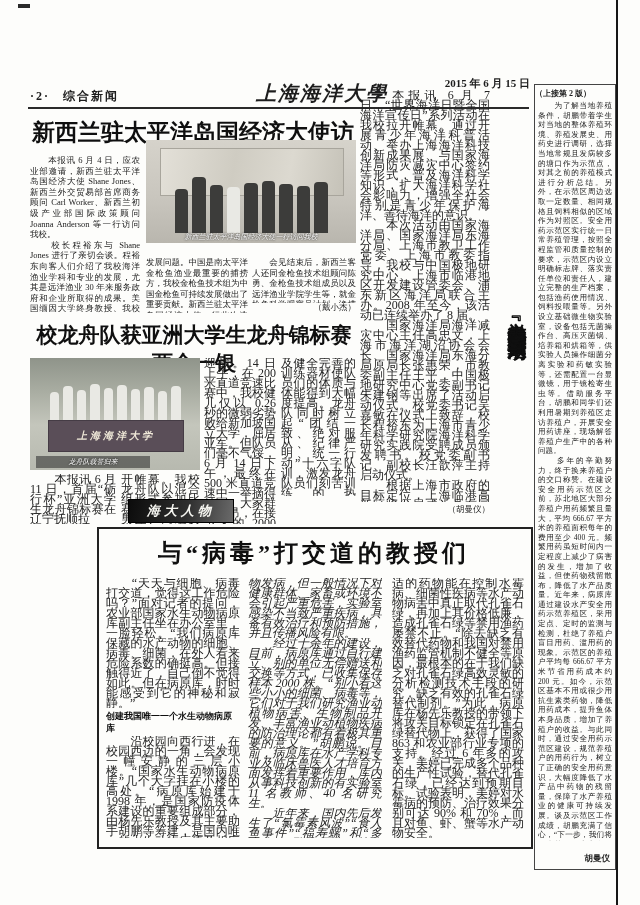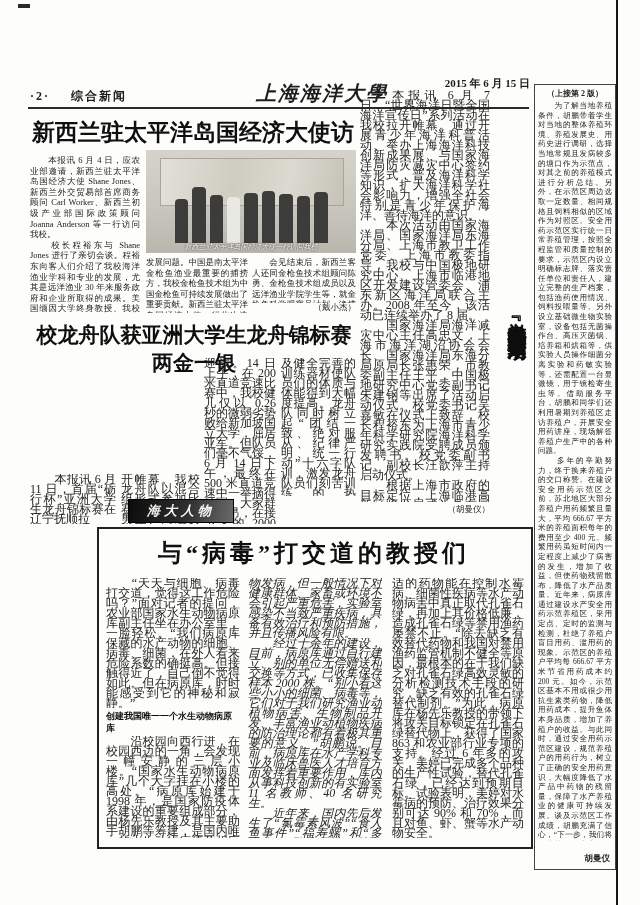--- a/index.html
+++ b/index.html
@@ -24,33 +24,33 @@
 </head>
 <body>
 
 <div class="page">
 
   <div class="abs rule" style="left:18px;top:4px;width:12px;height:4px;"></div>
   <div class="abs" style="left:616px;top:0;width:2px;height:905px;background:#161616;"></div>
 
   <div class="abs" style="left:30px;top:88px;font-size:12px;font-weight:700;letter-spacing:2px;">
     <span>·2·</span>
-    <span style="margin-left:16px;">综合新闻</span>
+    <span style="margin-left:8px;">综合新闻</span>
   </div>
   <div class="abs" style="left:222px;top:80px;width:200px;font-size:20px;font-weight:700;font-style:italic;letter-spacing:2px;text-align:center;">上海海洋大學</div>
   <div class="abs" style="left:420px;top:76px;width:110px;font-size:11px;font-weight:700;text-align:right;">2015 年 6 月 15 日</div>
   <div class="abs rule" style="left:28px;top:107px;width:501px;height:2px;"></div>
 
   <div class="abs headline" style="left:30px;top:118px;width:326px;font-size:23px;line-height:30px;">新西兰驻太平洋岛国经济大使访问我校</div>
 
   <div class="abs body-text" style="left:30px;top:155px;width:110px;height:158px;">　　本报讯 6 月 4 日，应农业部邀请，新西兰驻太平洋岛国经济大使 Shane Jones、新西兰外交贸易部首席商务顾问 Carl Worker、新西兰初级产业部国际政策顾问 Joanna Anderson 等一行访问我校。
 　　校长程裕东与 Shane Jones 进行了亲切会谈。程裕东向客人们介绍了我校海洋渔业学科和专业的发展，尤其是远洋渔业 30 年来服务政府和企业所取得的成果。美国缅因大学终身教授、我校特聘教授陈勇，海洋科学学院金枪鱼技术组成员戴小杰参加了会见。
 　　新西兰驻太平洋岛国经济大使一行此次访问的目的是关注南太平洋长鳍金枪鱼的长期可持续</div>
 
-  <div class="abs photo" style="left:146px;top:150px;width:210px;height:103px;background:linear-gradient(#d6d3cb 0%,#c9c6be 55%,#b9b6ae 100%);">
+  <div class="abs photo" style="left:146px;top:140px;width:210px;height:103px;background:linear-gradient(#d6d3cb 0%,#c9c6be 55%,#b9b6ae 100%);">
     <div class="abs" style="left:14px;top:8px;width:182px;height:46px;background:linear-gradient(100deg,#e3e0d8 0%,#cfccc2 40%,#dcd9d0 70%,#c5c2b8 100%);border:1px solid #a8a59c;"></div>
     <div class="figrow abs" style="left:4px;bottom:10px;width:202px;">
       <span class="fig" style="width:13px;height:44px;"></span>
         <span class="fig" style="width:14px;height:56px;"></span>
         <span class="fig" style="width:13px;height:48px;"></span>
         <span class="fig light" style="width:13px;height:46px;"></span>
         <span class="fig" style="width:14px;height:50px;"></span>
         <span class="fig" style="width:13px;height:52px;"></span>
         <span class="fig" style="width:14px;height:49px;"></span>
         <span class="fig" style="width:13px;height:47px;"></span>
@@ -58,20 +58,38 @@
     </div>
     <div class="caption abs" style="left:20px;bottom:1px;width:170px;">新西兰驻太平洋岛国经济大使一行访问我校</div>
   </div>
 
   <div class="abs body-text" style="left:146px;top:257px;width:102px;height:56px;">发展问题。中国是南太平洋金枪鱼渔业最重要的捕捞方，我校金枪鱼技术组为中国金枪鱼可持续发展做出了重要贡献。新西兰驻太平洋岛国经济大使一行此次造访，加强了双方的进一步了解。</div>
   <div class="abs body-text" style="left:252px;top:257px;width:104px;height:46px;">　　会见结束后，新西兰客人还同金枪鱼技术组顾问陈勇、金枪鱼技术组成员以及远洋渔业学院学生等，就金枪鱼科学观察员计划、渔捞日志计划进行了深入交流。</div>
   <div class="abs byline" style="left:252px;top:302px;width:104px;">（戴小杰）</div>
 
   <div class="abs headline" style="left:32px;top:321px;width:324px;font-size:21px;line-height:28px;letter-spacing:0px;">校龙舟队获亚洲大学生龙舟锦标赛两金一银</div>
 
+  <div class="abs photo" style="left:30px;top:358px;width:170px;height:112px;background:linear-gradient(#8f948a 0%,#a9ada2 30%,#c4c6bc 60%,#b7b9af 100%);">
+    <div class="figrow abs" style="left:4px;top:26px;width:162px;">
+      <span class="fig light" style="width:9px;height:40px;"></span>
+        <span class="fig light" style="width:10px;height:46px;"></span>
+        <span class="fig light" style="width:9px;height:42px;"></span>
+        <span class="fig light" style="width:10px;height:48px;"></span>
+        <span class="fig light" style="width:9px;height:44px;"></span>
+        <span class="fig light" style="width:10px;height:47px;"></span>
+        <span class="fig light" style="width:9px;height:43px;"></span>
+        <span class="fig light" style="width:10px;height:45px;"></span>
+        <span class="fig light" style="width:9px;height:41px;"></span>
+        <span class="fig light" style="width:10px;height:46px;"></span>
+    </div>
+    <div class="abs" style="left:18px;top:62px;width:134px;height:30px;background:#5a4e58;border:1px solid #453c45;display:flex;align-items:center;justify-content:center;">
+      <span style="color:#efe8d8;font-size:10px;font-weight:700;letter-spacing:3px;font-style:italic;">上海海洋大学</span>
+    </div>
+    <div class="caption abs" style="left:6px;bottom:2px;width:110px;background:rgba(40,40,40,.55);padding:1px 2px;">龙舟队载誉归来</div>
+  </div>
 
   <div class="abs body-text small-text" style="left:30px;top:474px;width:86px;height:50px;">　　本报讯 6 月 11 日，首届“砺行杯”亚洲大学生龙舟锦标赛在辽宁抚顺拉</div>
   <div class="abs body-text small-text" style="left:121px;top:474px;width:79px;height:50px;">开帷幕。我校龙舟队以混合组形式参加比赛，派出四组男生、两组女生前去</div>
   <div class="abs body-text small-text" style="left:204px;top:358px;width:72px;height:166px;">迎战。14 日上午，在 200 米直道竞速比赛中，我校健儿仅以 0.26 秒的微弱劣势败给新加坡国立大学，屈居亚军。但队员们毫不气馁，6 月 14 日下午，最终在 500 米直道竞速中一举摘得桂冠。大家群情激昂，在接下来的 2000 米环绕赛中，一路披荆斩棘，最终将 2000 米桂冠收入囊中。
 　　2006 年，我校组建龙舟队，学校不断加大支持力度，不仅兴修了码头、建造船库、还购置船艇，引进了器材，严格科学的训练</div>
   <div class="abs body-text small-text" style="left:281px;top:358px;width:75px;height:138px;">及健全完善的训练器材使队员们的体质与体能得到大幅度提高。龙舟队同时树立起“团结一致、绝对服从、纪律严明、统一行动”十六字队训，激发龙舟队员们刻苦训练的热情。“为校争光”四字至今仍悬挂在龙舟队健身房内。经过六年的发展，龙舟队实现了质的飞跃。2013 年，在中华龙舟大赛中，数次取得佳绩；2014 年，在上海市比赛中多次称雄；如今，终于站在亚洲大学生龙舟锦标赛的领奖台上。</div>
   <div class="abs byline" style="left:290px;top:497px;width:75px;margin-top:31px;">（迟倩琪）</div>
 
   <div class="abs body-text small-text" style="left:360px;top:90px;width:130px;height:412px;">　　本报讯 6 月 7 日，“世界海洋日暨全国海洋宣传日”系列活动在我校拉开帷幕。通过开展青少年海洋科普活动、举办上海海洋科技创新成果展、与国家海洋局防灾减灾中心签约等形式，普及海洋科学知识，扩大海洋科学社会影响力，增强全社会特别是青少年保护海洋、善待海洋的意识。
 　　本次活动由国家海洋局、国家海洋局东海分局、上海市教卫工作党委、上海市教委指导，我校与中国极地研究中心、上海市临港地区开发建设管委会、浦东新区海洋局联合主办。2008 年至今，该活动已连续举办了 8 届。
@@ -100,20 +118,20 @@
   </div>
 
   <div class="abs" style="left:392px;top:578px;width:132px;height:260px;overflow:hidden;z-index:2;">
     <div class="body-text small-text">适的药物能在控制水霉病、细菌性疾病等水产动物病害中真正取代孔雀石绿，再加上其价格低廉，造成孔雀石绿等禁用渔药屡禁不止。“除去缺乏有效替代药物和我国对禁用渔药监管机制不健全等原因，最根本的在于我们缺乏对孔雀石绿高效灵敏的分析检测技术手段的研究，缺乏有效的孔雀石绿替代制剂。”为此，病原库在杨先乐教授的带领下将攻关目标锁定在孔雀石绿替代物上，获得了国家 863 和农业部行业专项的支持。经过 6 年多的攻关，美婷已完成多个品种的生产性试验，替代孔雀石绿，已经达到预期目标。试验表明，美婷对水霉病的预防、治疗效果分别可达 90% 和 70%，而且对鱼、虾、蟹等水产动物安全。</div>
     <div class="subhead">走出“象牙塔”，探索建立安全示范区</div>
     <div class="body-text small-text">　　“藏在深闺人未识”，这是谈及高校实验室，人们经常会说的一句话。高校实验室不仅是实验教学、科学研究、技术开发的基地，也应是社会服务和校企产学研合作的重要平台。在胡鹏的眼里，病原库的名声还不够响。为了让病原库为更多的养殖户熟知，2009 年，病原库先后在苏北水产养殖区、远郊区建立水产安全用药示范养殖点，提出建立水产安全用药示范养殖区的服务理念。</div>
 
   </div>
 
   <div class="abs" style="left:534px;top:84px;width:80px;height:784px;border:1px solid #444;background:#fdfdfb;">
-    <div style="font-size:8px;font-weight:700;text-align:center;margin-top:3px;">（上接第 2 版）</div>
+    <div style="font-size:8px;font-weight:700;margin-top:3px;">（上接第 2 版）</div>
     <div class="body-text" style="font-size:7.6px;line-height:9.6px;margin:2px 3px 0 3px;height:740px;">　　为了解当地养殖条件，胡鹏带着学生对当地的整体养殖环境、养殖发展史、用药史进行调研，选择当地常规且发病较多的塘口作为示范点，对其之前的养殖模式进行分析总结。另外，在示范区周边选取一定数量、相同规格且饲料相似的区域作为对照区。安全用药示范区实行统一日常养殖管理，按照全程监管和质量控制的要求，示范区内设立明确标志牌、落实责任单位和责任人，建立完整的生产档案，包括渔药使用情况、饲料投喂量等。另外设立基础微生物实验室，设备包括无菌操作台、高压灭菌锅、培养箱和烘箱等，供实验人员操作细菌分离实验和药敏实验等，还需配置一台显微镜，用于镜检寄生虫等。借助服务平台，胡鹏和同学们还利用暑期到养殖区走访养殖户，开展安全用药讲座，现场解答养殖户生产中的各种问题。
 　　多年的辛勤努力，终于换来养殖户的交口称赞。在建设安全用药示范区之前，苏北地区大部分养殖户用药频繁且量大，平均 666.67 平方米的养殖面积每年的费用至少 400 元。频繁用药虽短时间内一定程度上减少了病害的发生，增加了收益，但使药物残留散布，降低了水产品质量。近年来，病原库通过建设水产安全用药示范养殖区，采用定点、定时的监测与检测，杜绝了养殖户盲目用药、滥用药的现象。示范区的养殖户平均每 666.67 平方米节省用药成本约 200 元。如今，示范区基本不用或很少用抗生素类药物，降低用药成本，提升鱼体本身品质，增加了养殖户的收益。与此同时，通过安全用药示范区建设，规范养殖户的用药行为，树立了正确的安全用药意识，大幅度降低了水产品中药物的残留量，保障了水产养殖业的健康可持续发展。谈及示范区工作成绩，胡鹏充满了信心，“下一步，我们将在大范围推广安全用药示范区建设的基础上，进一步总结、验证示范区的养殖模式，力争在全国范围推广”。
 　　随着示范区的推广，病原库也为越来越多的养殖户和企业所了解。如今，病原库还创建了微信公众号，不时发布些安全用药小贴士，在微信公众号留言已经超过上万条，每天都有两百多的浏览量。目前，在杨先乐教授等的领导下，病原库团队建设及科技创新能力逐步提升，以胡鹏副教授为代表的年轻一代科学家已成长为我校高峰高原学科建设的骨干力量，在国内外的影响力也逐渐扩大。</div>
     <div class="abs" style="right:5px;bottom:4px;font-size:8.5px;font-weight:700;margin-top:35px;">胡曼仪</div>
   </div>
 
 </div>
 
 </body></html>

